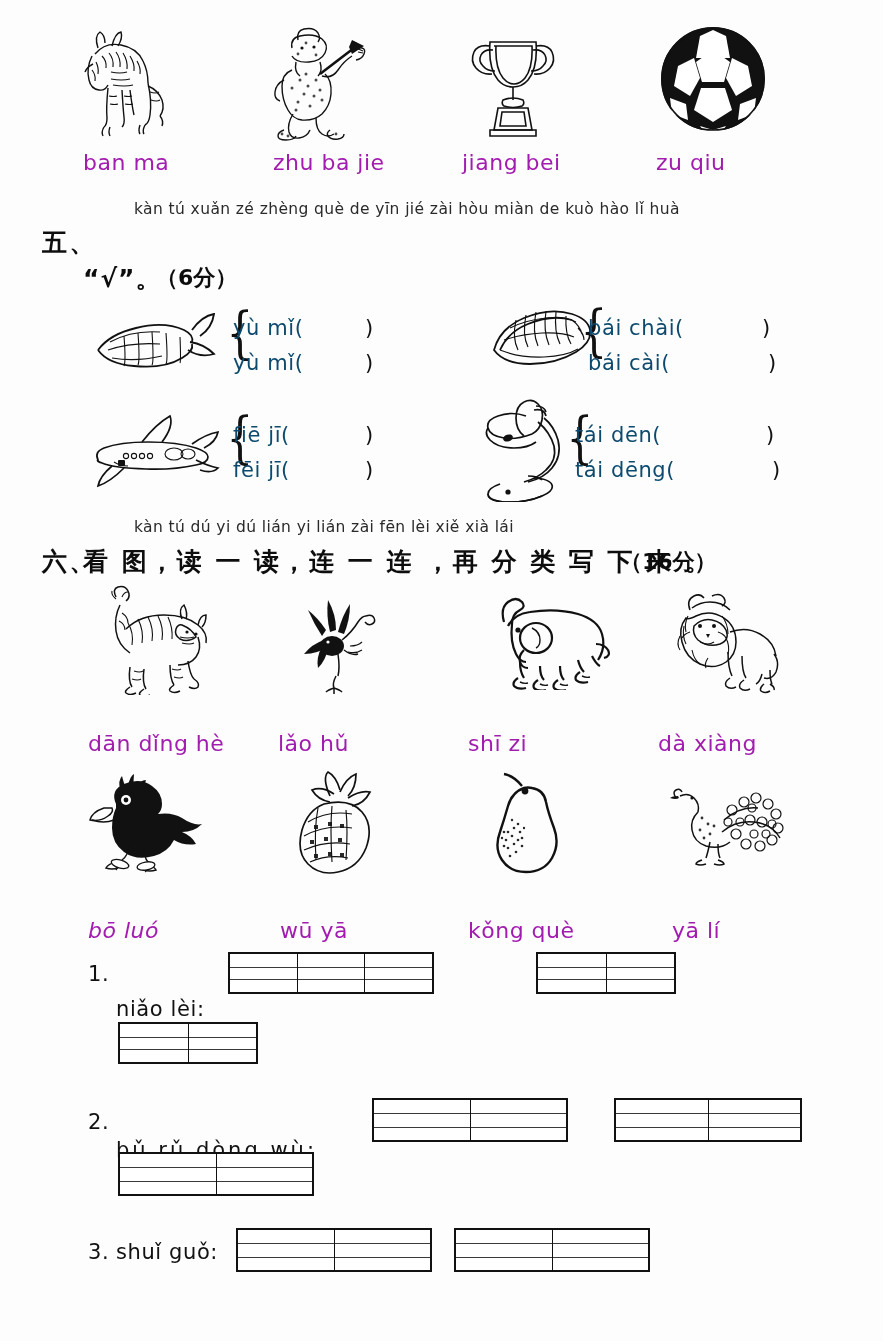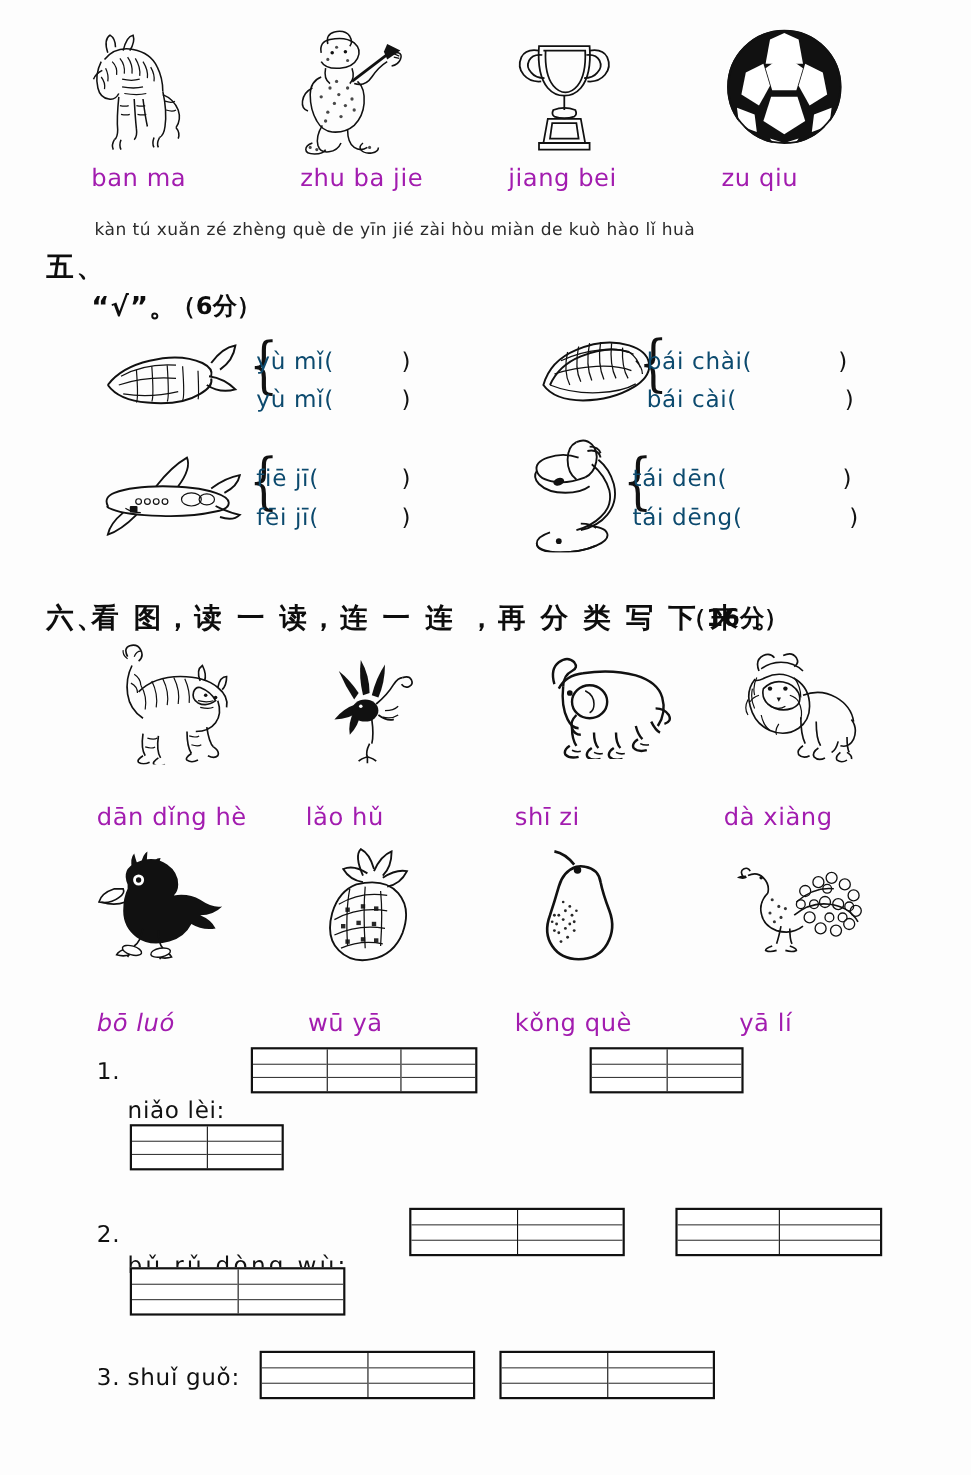--- a/index.html
+++ b/index.html
@@ -28,20 +28,21 @@
     letter-spacing: 0.5px;
     color: #a21caf;
     white-space: nowrap;
   }
   .pinyin-sm {
     font-family: "DejaVu Sans", sans-serif;
     font-size: 15.5px;
     letter-spacing: 0.4px;
     color: #2a2a2a;
     white-space: nowrap;
+    margin-left: 48px;
   }
   .heading-cn {
     font-family: "DejaVu Sans", sans-serif;
     font-size: 25px;
     font-weight: bold;
     letter-spacing: 2.5px;
     color: #0d0d0d;
     white-space: nowrap;
   }
   .abs { position: absolute; }
@@ -330,20 +331,21 @@
         <circle cx="28" cy="96" r="2.6"></circle>
       </g>
     </svg>
   </div>
   <div class="brace" style="left:562px; top:410px;">{</div>
   <div class="opt" style="left:575px; top:423px;">tái dēn(</div>
   <div class="paren-close" style="left:766px; top:423px;">)</div>
   <div class="opt" style="left:575px; top:458px;">tái dēng(</div>
   <div class="paren-close" style="left:772px; top:458px;">)</div>
 
+  <div class="pinyin-sm abs" style="left:86px; top:518px;">kàn tú   dú yi dú  lián yi lián  zài fēn lèi xiě xià lái</div>
 
   <div class="heading-cn abs" style="left:42px; top:545px;">六、</div>
   <div class="heading-cn abs" style="left:83px; top:545px;">看 图，读 一 读，连 一 连 ，再 分 类 写 下 来 。</div>
   <div class="heading-cn abs" style="left:620px; top:547px; font-size:22px; letter-spacing:0;">（16分）</div>
 
   <div class="ill" style="left:86px; top:585px; width:132px; height:110px;">
     <svg viewBox="0 0 132 110">
       <g fill="none" stroke="#111" stroke-width="1.5">
         <path d="M30 12 q-4-8 2-10 q7-2 10 4 q3 6-2 10"></path>
         <path d="M34 20 q-6 12-4 26 q2 14 14 22"></path>

